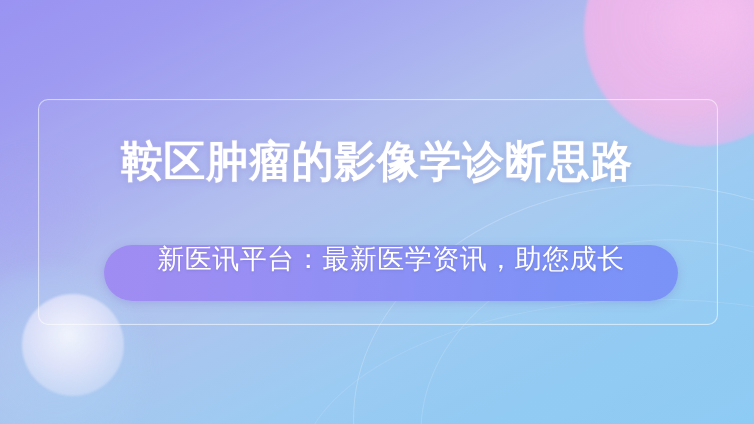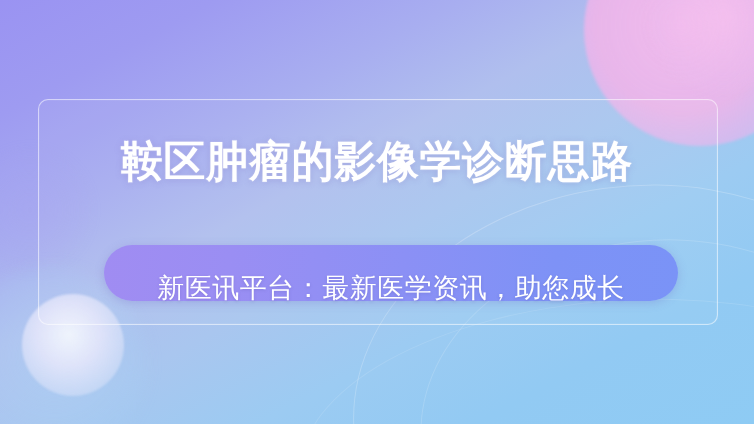--- a/index.html
+++ b/index.html
@@ -188,21 +188,21 @@
     height: 56px;
     border-radius: 28px;
     background: linear-gradient(97deg,
         #a08cf2 0%,
         #9a8ef3 22%,
         #8b90f5 52%,
         #7e92f6 78%,
         #7a93f7 100%);
     box-shadow: 0 2px 10px rgba(110, 108, 198, 0.28);
     display: flex;
-    align-items: flex-end;
+    align-items: flex-start;
     justify-content: center;
   }
 
   .subtitle-text {
     color: #ffffff;
     font-family: "DejaVu Sans", "Liberation Sans", sans-serif;
     font-size: 27px;
     font-weight: 400;
     letter-spacing: 0.5px;
     line-height: 1;

